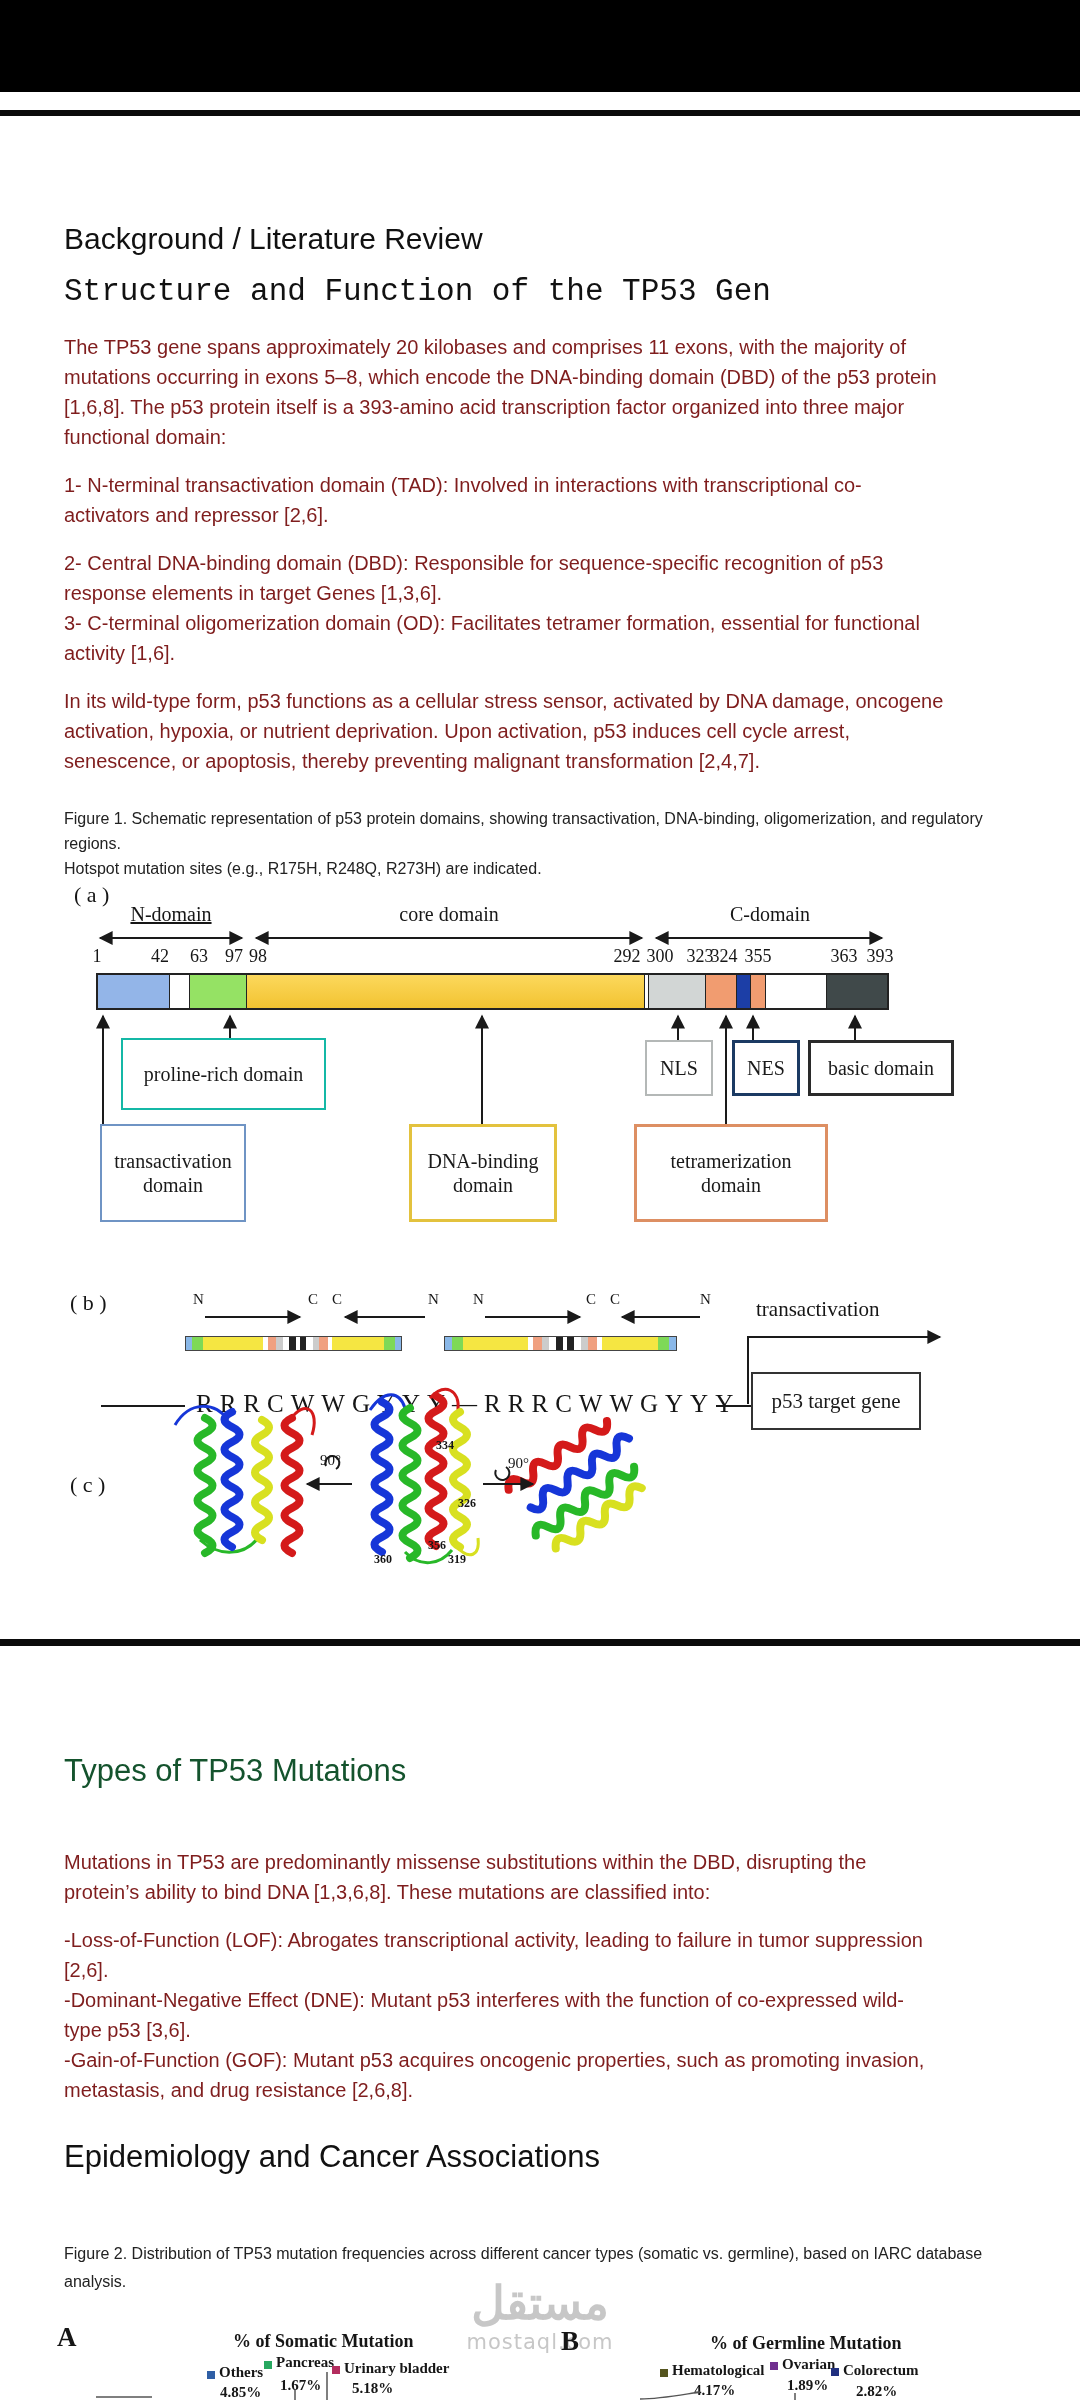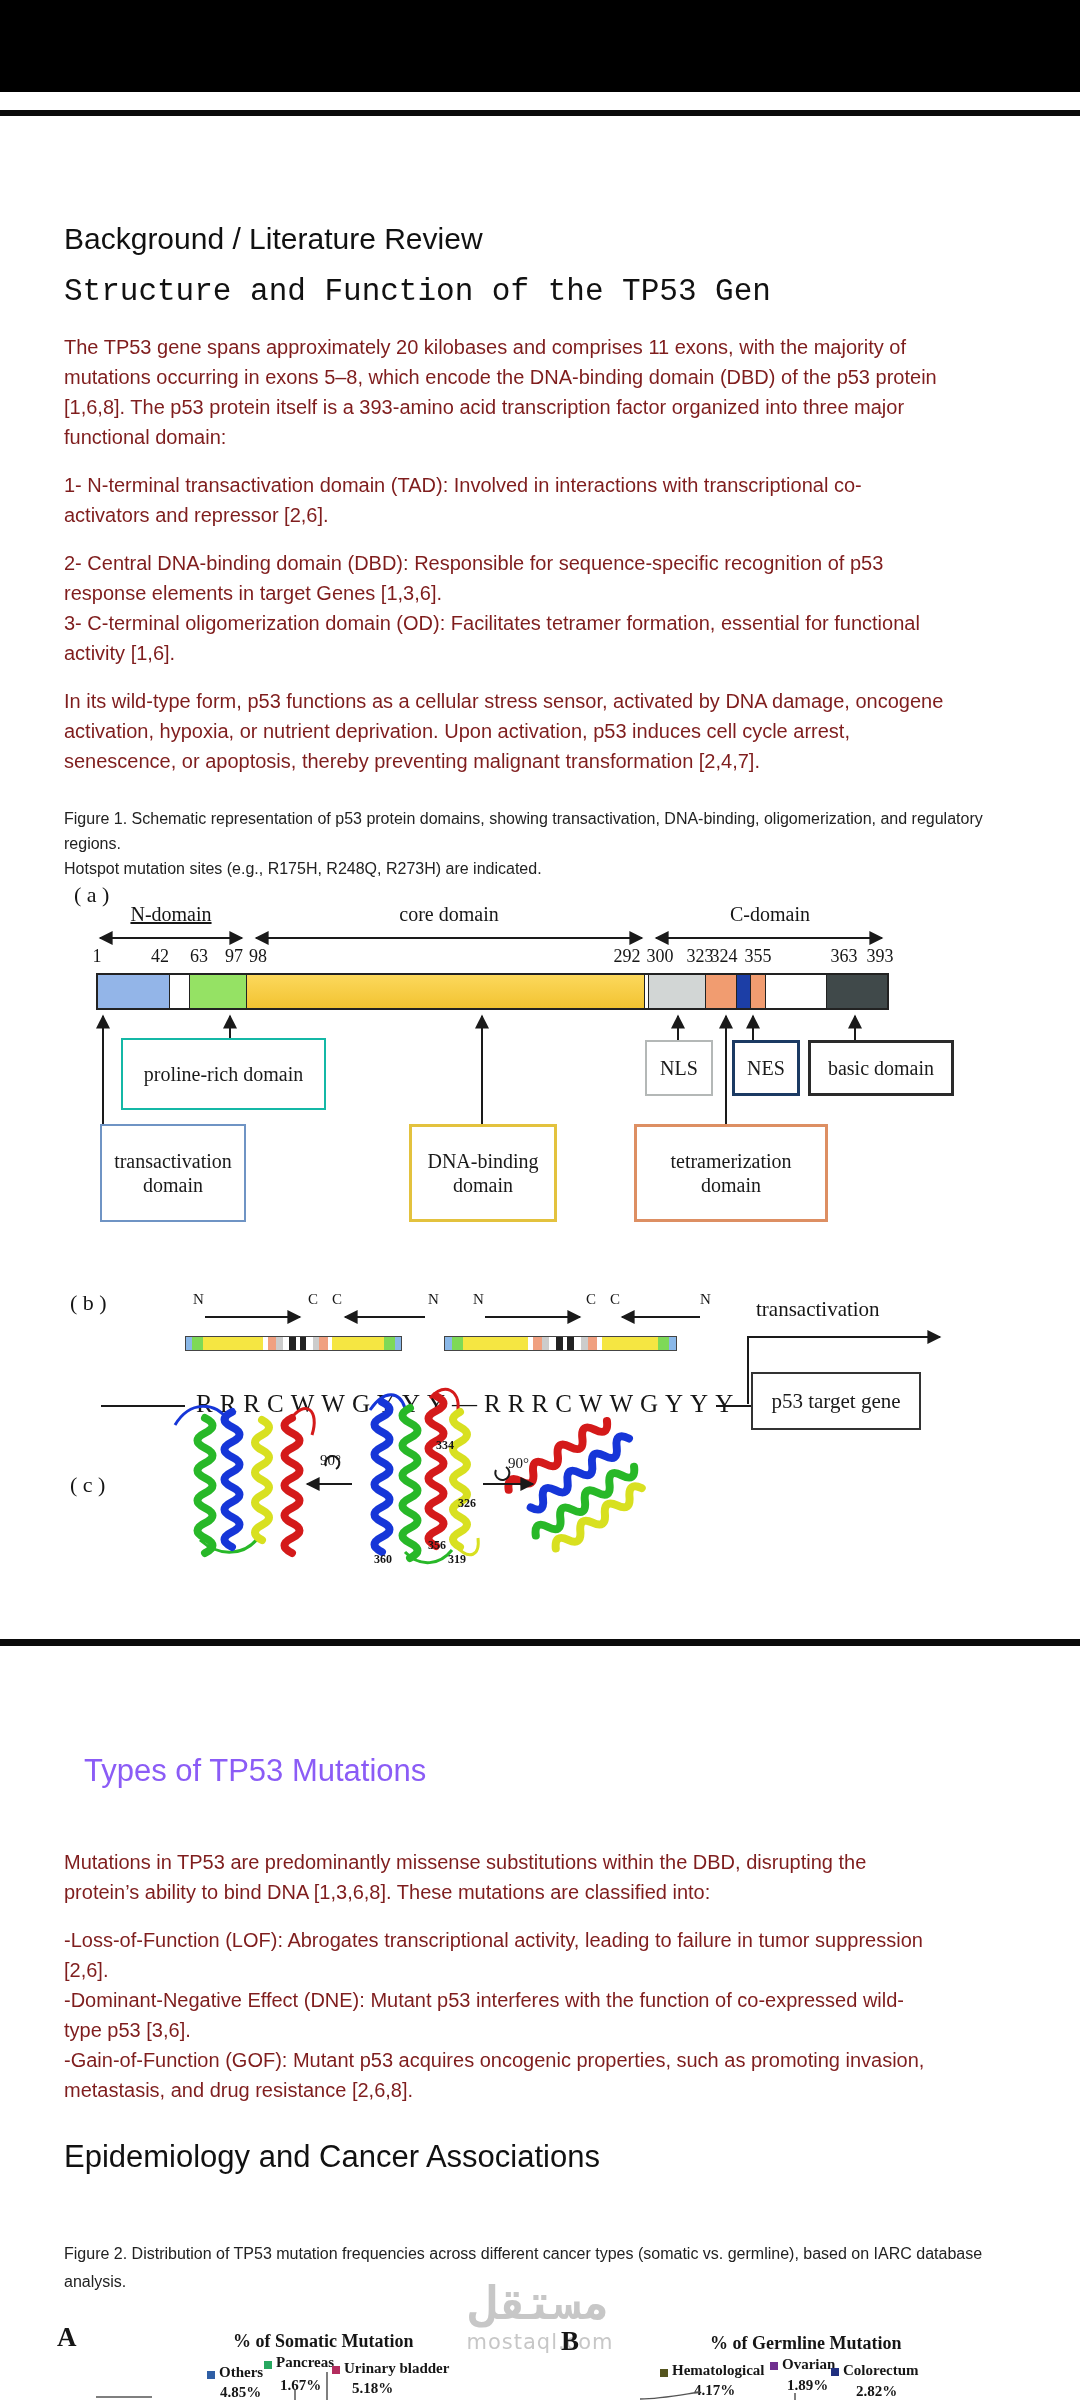--- a/index.html
+++ b/index.html
@@ -7,21 +7,21 @@
           font-family:"Liberation Sans",sans-serif;color:#1a1a1a;}
   .abs{position:absolute;}
   .pre{white-space:pre-wrap;}
   
   .top-black{left:0;top:0;width:1080px;height:92px;background:#000;}
   .top-rule{left:0;top:110px;width:1080px;height:6px;background:#0b0b0b;}
   .mid-rule{left:0;top:1639px;width:1080px;height:7px;background:#0b0b0b;}
   
   .h1{left:64px;top:220px;font-size:30px;line-height:38px;color:#111;}
   .h2a{left:64px;top:272px;font-size:31px;line-height:40px;color:#111;font-family:Liberation Mono, monospace;}
-  .h2b{left:64px;top:1751px;font-size:31px;line-height:40px;color:#8b5cf6;margin-left:20px;}
+  .h2b{left:64px;top:1751px;font-size:31px;line-height:40px;color:#14532d;}
   .h2c{left:64px;top:2137px;font-size:31px;line-height:40px;color:#111;}
   .para{left:64px;width:985px;font-size:20px;line-height:30px;color:#7f1d1d;}
   .p1{top:332px;} .p2{top:470px;} .p3{top:548px;} .p4{top:686px;}
   .p5{top:1847px;} .p6{top:1925px;}
   .cap{left:64px;width:970px;font-size:16px;color:#222;}
   .cap1{top:806px;line-height:25px;}
   .cap2{top:2240px;line-height:28px;}
   
   .ser{font-family:"Liberation Serif",serif;color:#161616;}
   .panel-lab{font-size:22px;}
@@ -59,21 +59,21 @@
   .sbar{top:1336px;height:15px;border:1px solid #444;box-sizing:border-box;
         background:linear-gradient(90deg,#8ab8e8 0 3%,#7ed957 3% 8%,#f5e642 8% 36%,#fff 36% 38%,#f0a080 38% 42%,#ccc 42% 45%,#fff 45% 48%,#222 48% 51%,#fff 51% 53%,#222 53% 56%,#fff 56% 59%,#ccc 59% 62%,#f0a080 62% 66%,#fff 66% 68%,#f5e642 68% 92%,#7ed957 92% 97%,#8ab8e8 97% 100%);}
   .sb1{left:185px;width:217px;} .sb2{left:444px;width:233px;}
   .seq{left:196px;top:1390px;font-size:25px;letter-spacing:7px;}
   .ta-lab{left:756px;top:1297px;font-size:21px;}
   .p53box{left:751px;top:1372px;width:170px;height:58px;border:2px solid #333;font-size:21px;}
   
   .rot{font-size:15px;} .rotl{left:320px;top:1452px;} .rotr{left:508px;top:1455px;}
   .cres{font-size:12px;font-weight:bold;}
   
-  .wm-ar{left:430px;top:2276px;width:220px;text-align:center;font-family:Liberation Mono, monospace;
+  .wm-ar{left:430px;top:2276px;width:220px;text-align:center;font-family:Liberation Serif, serif;
          font-weight:bold;font-size:46px;color:#c7c7c7;}
   .wm-en{left:430px;top:2330px;width:220px;text-align:center;font-family:"DejaVu Sans",sans-serif;
          font-size:21px;color:#c7c7c7;letter-spacing:1px;}
   .f2lab{font-size:27px;font-weight:bold;}
   .f2la{left:57px;top:2322px;} .f2lb{left:561px;top:2326px;}
   .f2title{font-size:18px;font-weight:bold;}
   .f2ta{left:233px;top:2331px;} .f2tb{left:710px;top:2333px;}
   .lg-sq{width:8px;height:8px;}
   .lg-name{font-size:15px;font-weight:bold;white-space:nowrap;}
   .lg-pct{font-size:15px;font-weight:bold;}

